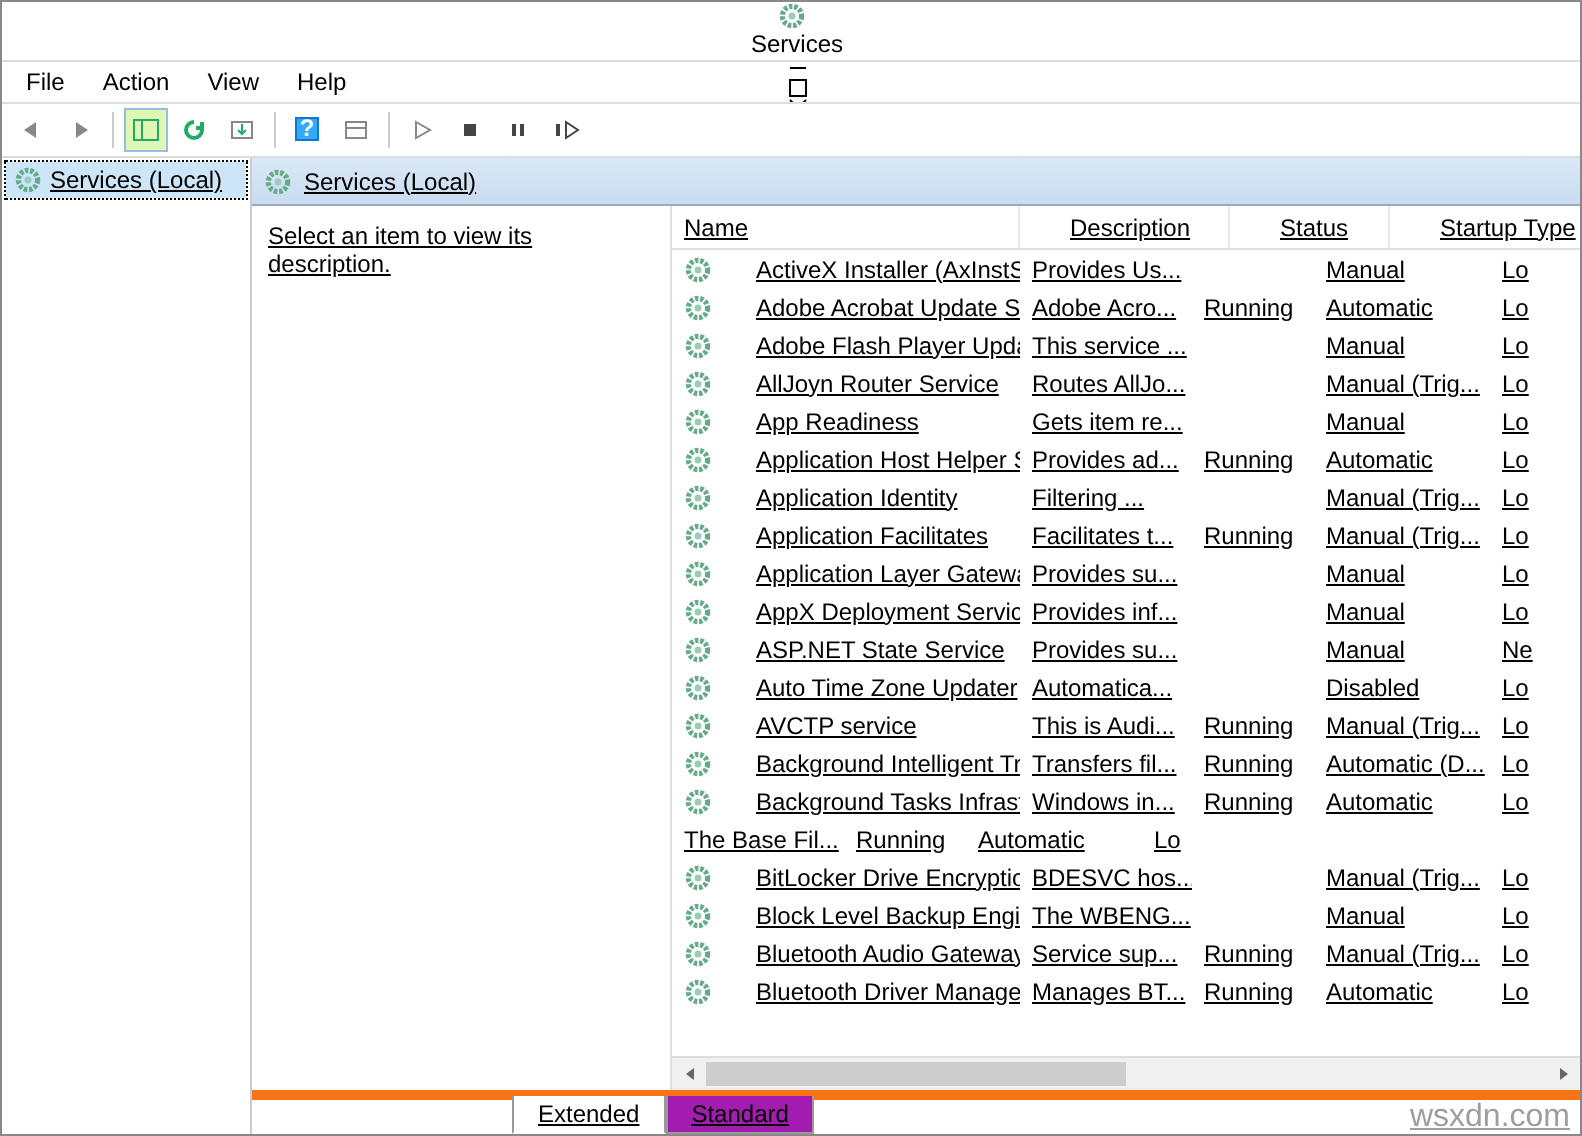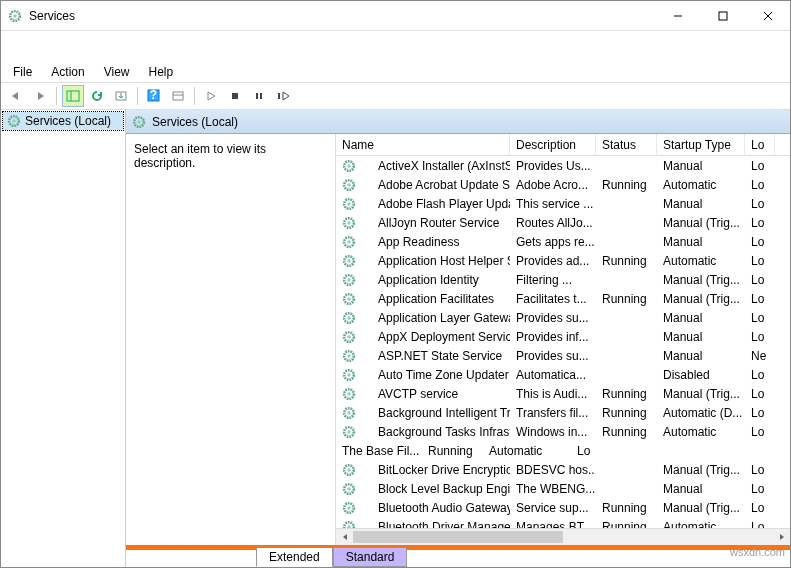--- a/index.html
+++ b/index.html
@@ -1,54 +1,54 @@
 <!DOCTYPE html>
 <html><head>
 <meta charset="utf-8">
 <style>
   * { box-sizing: border-box; font-family: "Segoe UI", Tahoma, sans-serif; font-size: 12px; }
   html,body { margin:0; padding:0; width:791px; height:568px; overflow:hidden; background:#fff; color:#000; }
   .window { width:791px; height:568px; display:flex; flex-direction:column; border:1px solid #888; }
-  .titlebar { height:30px; display:flex; align-items:center; padding:0 0 0 6px; border-bottom:1px solid #ddd; }
+  .titlebar { height:30px; display:flex; align-items:center; padding:0 0 0 6px; border-bottom:1px solid #ddd;flex-direction:column; }
   .titlebar .icon { width:16px; height:16px; margin-right:6px; display:flex; align-items:center; justify-content:center; }
   .titlebar .title { flex:1; font-size:12px; }
   .winbtn { width:45px; height:29px; display:flex; align-items:center; justify-content:center; }
-  .menubar { height:20px; display:flex; align-items:center; padding:2px 4px; gap:3px;margin-top:31px; }
+  .menubar { height:20px; display:flex; align-items:center; padding:2px 4px; gap:3px; }
   .menuitem { padding:2px 8px; }
   .toolbar { height:28px; display:flex; align-items:center; padding:2px 4px; gap:2px; border-top:1px solid #ddd; border-bottom:1px solid #ddd; background:#fff; }
   .tbtn { width:22px; height:22px; display:flex; align-items:center; justify-content:center; border:1px solid transparent; }
   .tbtn.active { border:1px solid #9bbbe0; background:#def7b4; }
   .tsep { width:1px; height:18px; background:#ccc; margin:0 3px; }
-  .body { flex:1; display:flex; overflow:hidden; }
+  .body { flex:1; display:flex; overflow:hidden;text-decoration:underline; }
   .tree { width:125px; border-right:1px solid #ccc; padding:2px; overflow:hidden; }
   .tree-item { display:flex; align-items:center; gap:4px; padding:2px 4px; background:#cde6f7; outline:1px dotted #000; }
   .tree-item .gear { width:14px; height:14px; }
   .rightpane { flex:1; display:flex; flex-direction:column; overflow:hidden; }
   .paneheader { height:24px; background:linear-gradient(#dbe9f7,#c8dbf0); border-bottom:1px solid #99aabb; display:flex; align-items:center; padding:0 6px; gap:6px; }
   .paneheader .gear { width:14px; height:14px; }
   .splitbody { flex:1; display:flex; overflow:hidden; }
   .descpane { width:210px; padding:8px; border-right:1px solid #ddd; }
   .listpane { flex:1; display:flex; flex-direction:column; overflow:hidden; }
-  .cols { height:22px; display:flex; border-bottom:1px solid #ddd; }
+  .cols { height:22px; display:flex; border-bottom:1px solid #ddd;gap:19px; }
   .col { display:flex; align-items:center; padding:0 6px; border-right:1px solid #e8e8e8; white-space:nowrap; overflow:hidden; }
   .rows { flex:1; overflow:hidden; position:relative; }
   .row { height:19px; display:flex; align-items:center; }
   .cell { display:flex; align-items:center; padding:0 6px; white-space:nowrap; overflow:hidden; text-overflow:ellipsis; }
   .cell.name { gap:22px; }
   .gear svg, .icon svg, .winbtn svg, .tbtn svg { display:block; }
   .hscroll { height:17px; background:#f0f0f0; display:flex; border-top:1px solid #ddd; }
   .hsbtn { width:17px; display:flex; align-items:center; justify-content:center; background:#f0f0f0; }
   .hstrack { flex:1; position:relative; background:#f0f0f0; }
   .hsthumb { position:absolute; left:0; width:50%; top:2px; bottom:2px; background:#cdcdcd; }
   .tabs { height:22px; display:flex; align-items:flex-end; padding-left:130px; border-top:5px solid #f97316; }
   .tab { padding:2px 12px; border:1px solid #999; border-top:none; background:#fff; font-size:12px; position:relative; }
-  .tab.back { background:#c4b5fd; }
+  .tab.back { background:#a21caf; }
   .tab.front { border-bottom-color:#fff; }
   .tab.front::before, .tab.front::after { content:""; position:absolute; bottom:-1px; width:8px; height:8px; }
-  .watermark { position:absolute; right:6px; bottom:10px; color:#9e9e9e; font-size:11px; }
+  .watermark { position:absolute; right:6px; bottom:0; color:#9e9e9e; font-size:16px;text-decoration:underline; }
   
   .w-name{width:174px;min-width:174px;} .w-desc{width:86px;min-width:86px;} .w-status{width:61px;min-width:61px;} .w-start{width:88px;min-width:88px;} .w-log{width:30px;min-width:30px;}
 </style>
 </head>
 <body>
 
 <div class="window">
 
   <div class="titlebar">
     <span class="icon gear">
@@ -252,21 +252,21 @@
               <div class="row">
                 <div class="cell name w-name">
                   <span class="gear">
                     <svg width="14" height="14" viewBox="0 0 16 16">
                       <circle cx="8" cy="8" r="5.5" fill="none" stroke="#6a8" stroke-width="3" stroke-dasharray="2 1"></circle>
                       <circle cx="8" cy="8" r="2" fill="#9cb"></circle>
                     </svg>
                   </span>
                   <span>App Readiness</span>
                 </div>
-                <div class="cell w-desc">Gets apps re...</div>
+                <div class="cell w-desc">Gets item re...</div>
                 <div class="cell w-status"></div>
                 <div class="cell w-start">Manual</div>
                 <div class="cell w-log">Lo</div>
               </div>
               <div class="row">
                 <div class="cell name w-name">
                   <span class="gear">
                     <svg width="14" height="14" viewBox="0 0 16 16">
                       <circle cx="8" cy="8" r="5.5" fill="none" stroke="#6a8" stroke-width="3" stroke-dasharray="2 1"></circle>
                       <circle cx="8" cy="8" r="2" fill="#9cb"></circle>

